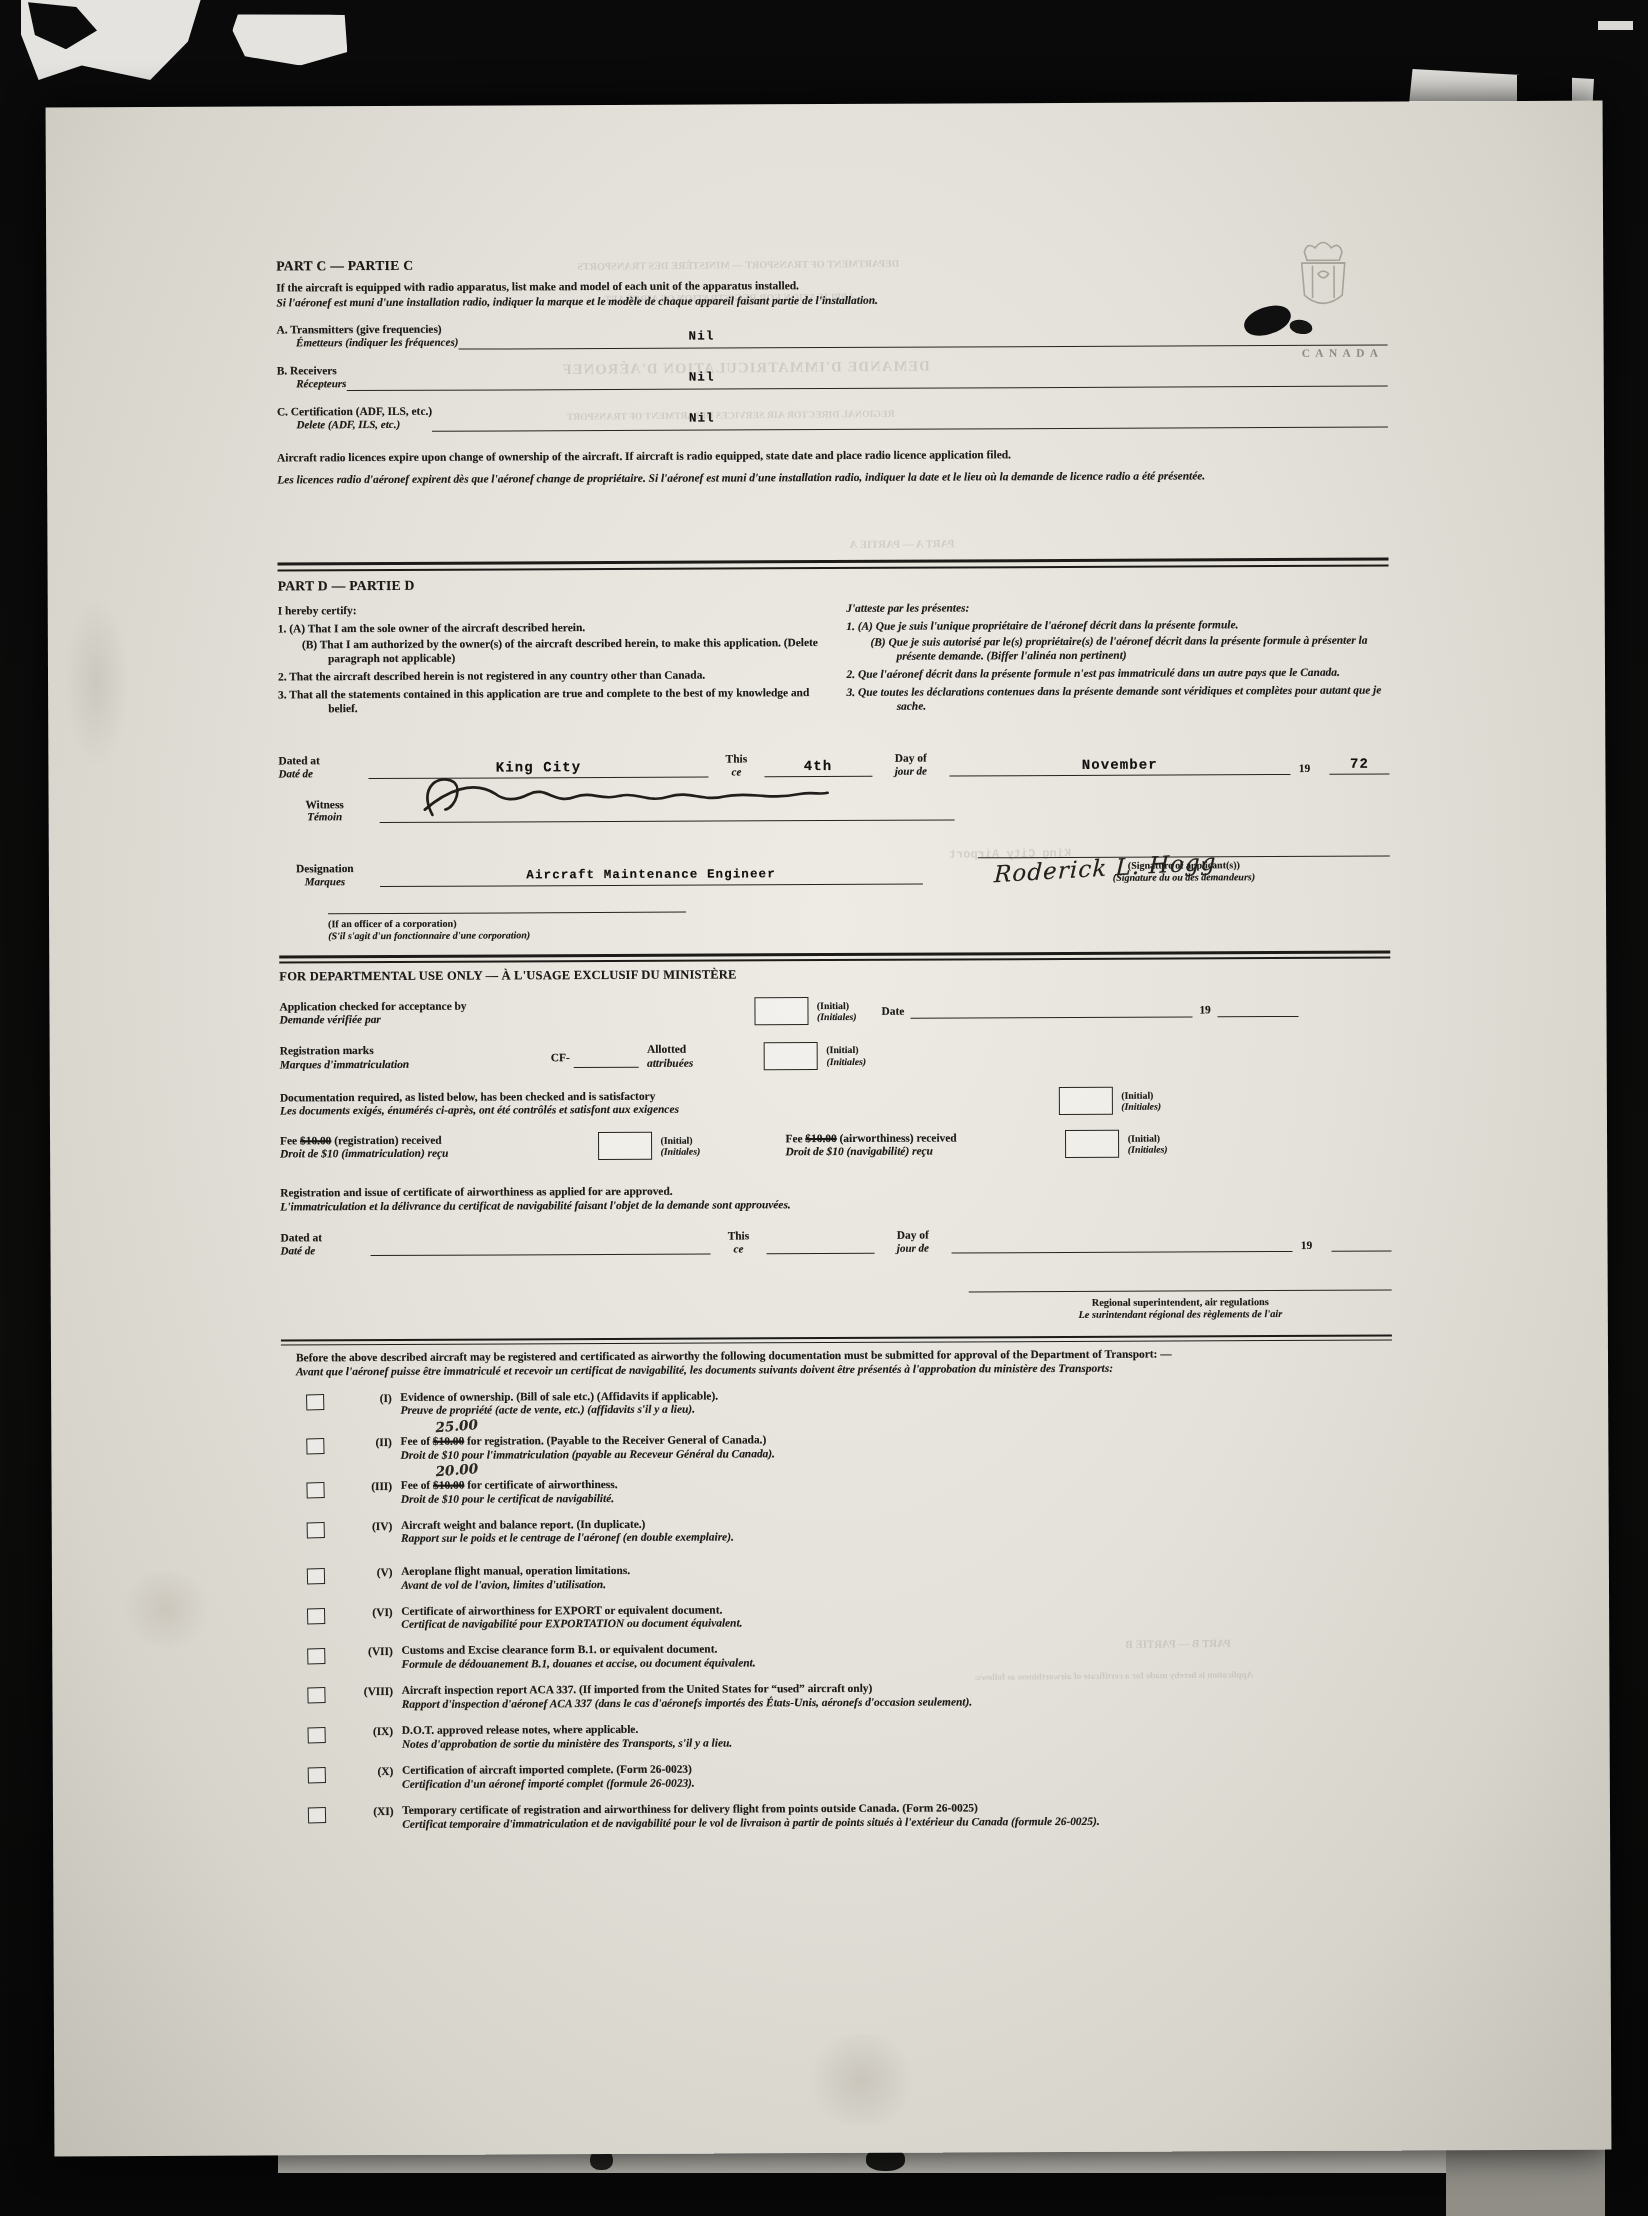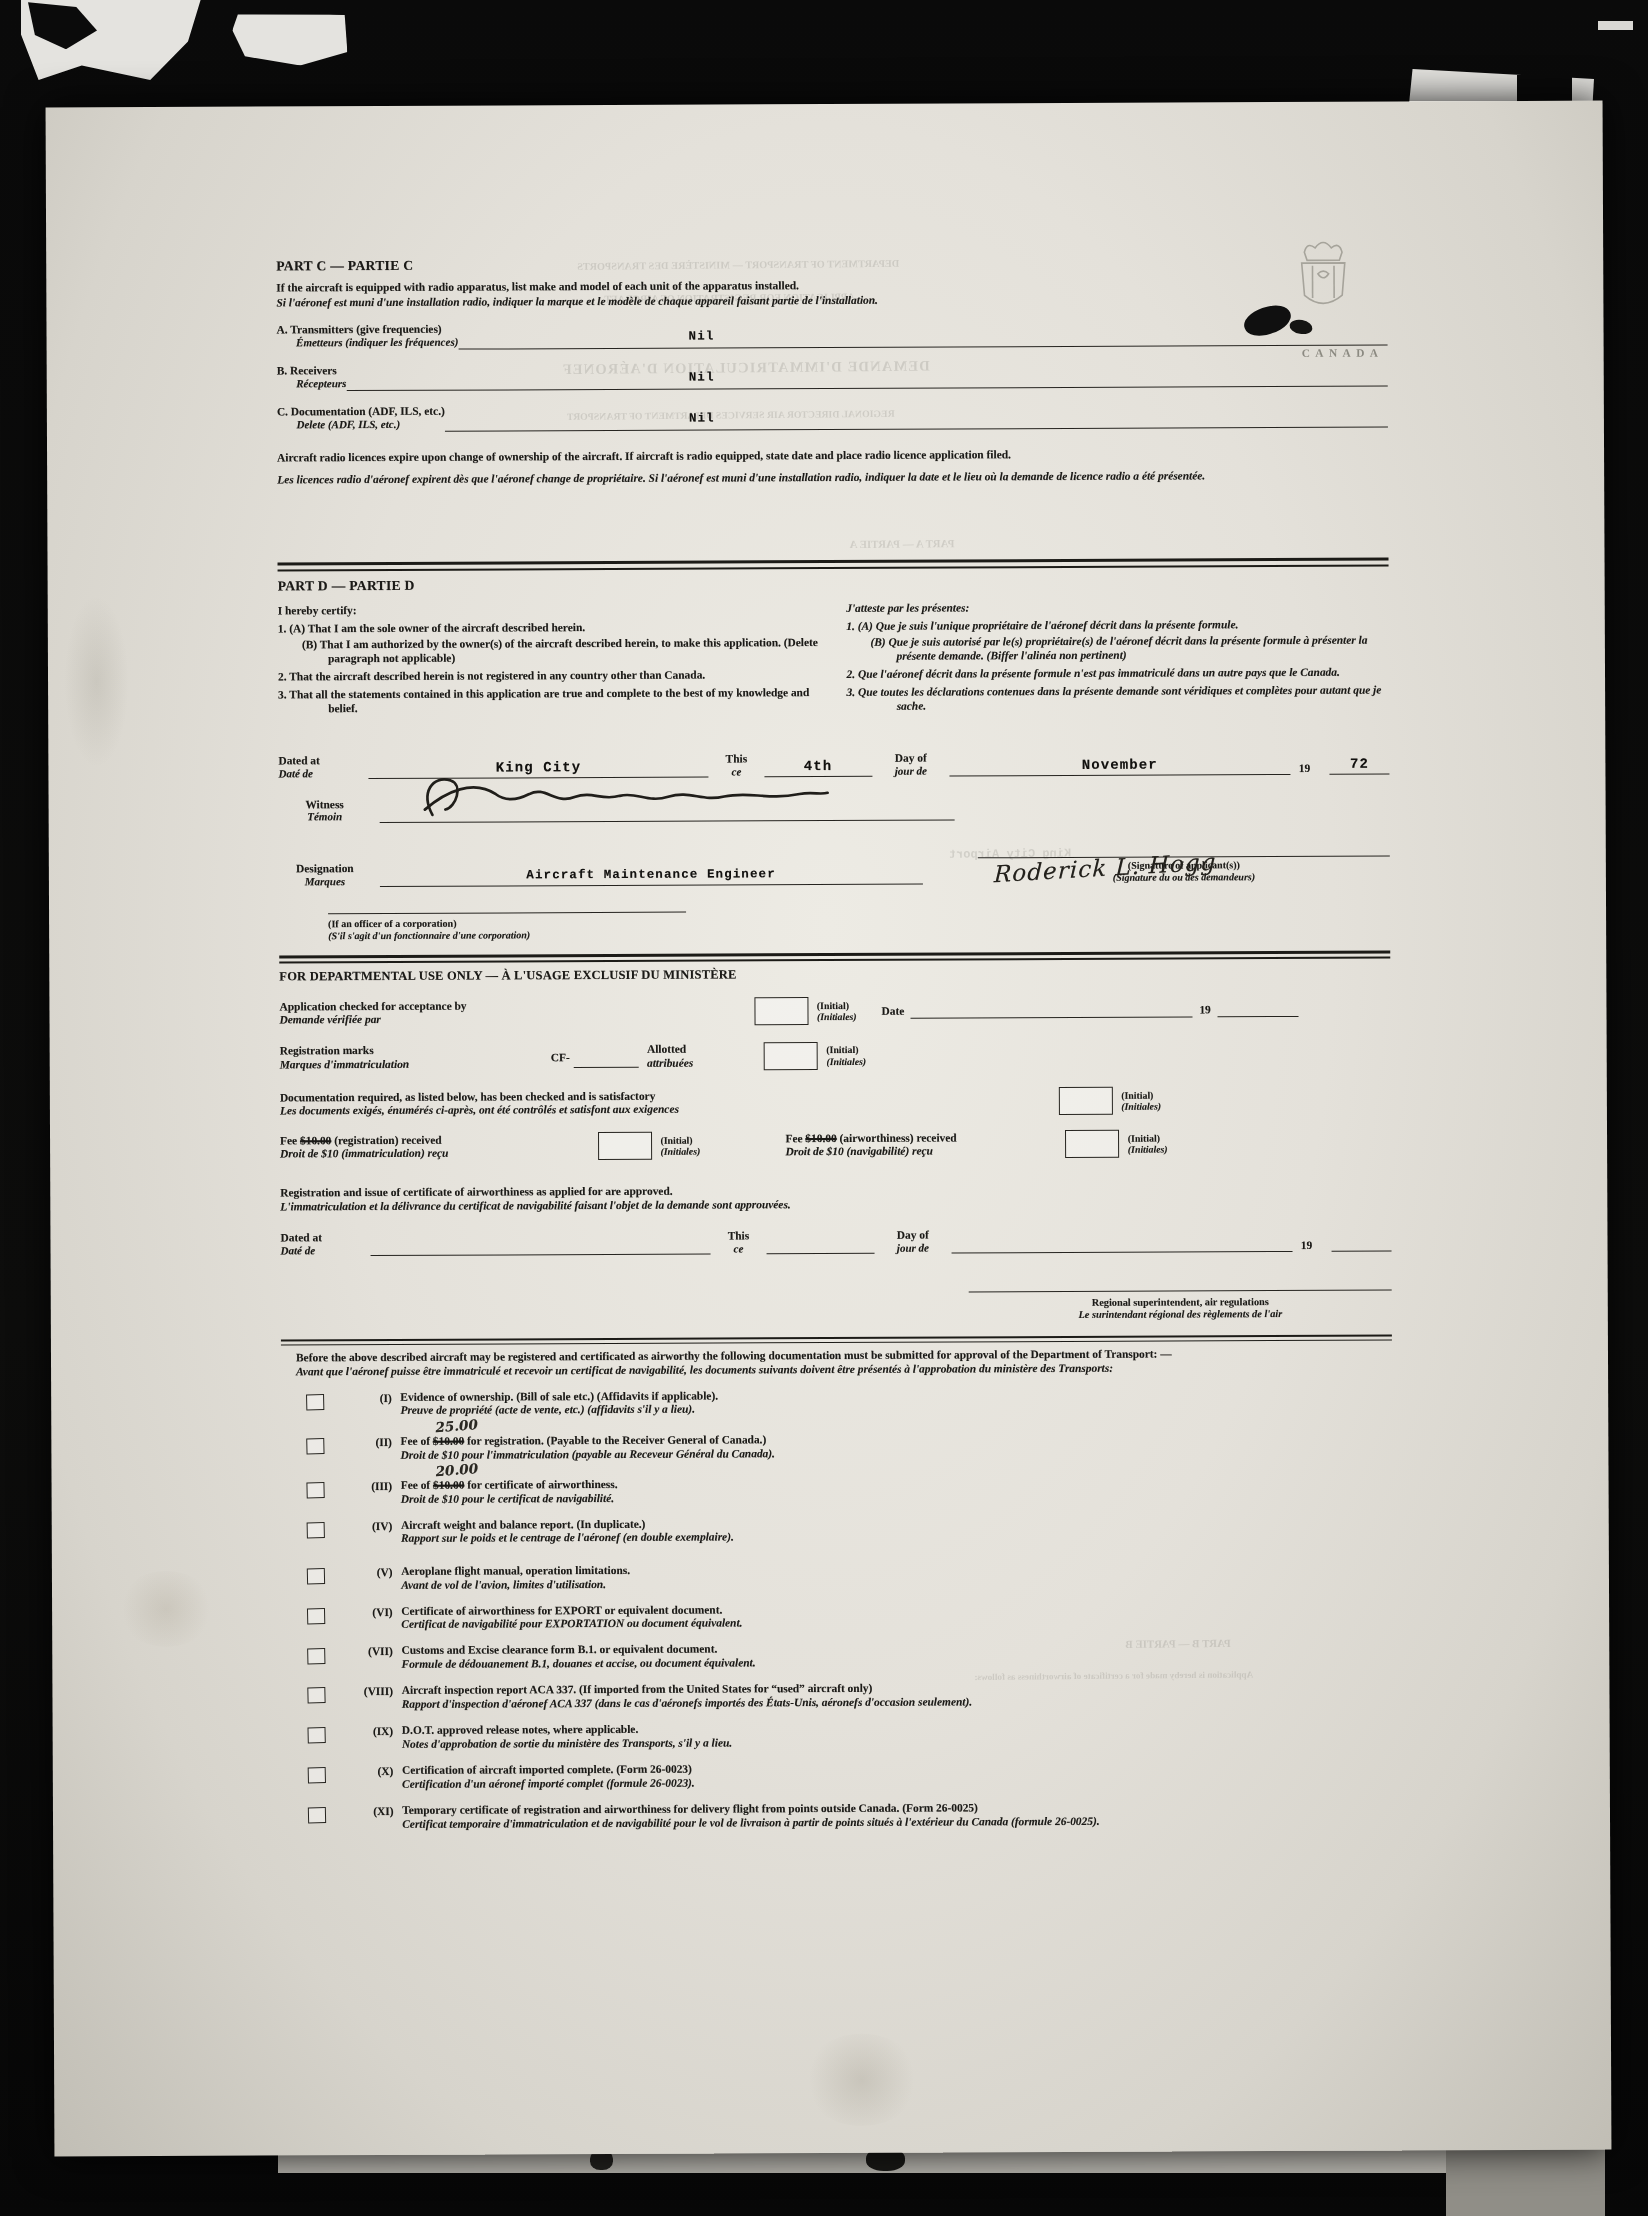--- a/index.html
+++ b/index.html
@@ -191,21 +191,21 @@
         <div class="clabel">
           <div class="en">B. Receivers</div>
           <div class="fr sm ind">Récepteurs</div>
         </div>
         <div class="cfill"></div>
         <span class="typed cval">Nil</span>
       </div>
 
       <div class="crow">
         <div class="clabel">
-          <div class="en">C. Documentation (ADF, ILS, etc.)</div>
+          <div class="en">C. Certification (ADF, ILS, etc.)</div>
           <div class="fr sm ind">Delete (ADF, ILS, etc.)</div>
         </div>
         <div class="cfill"></div>
         <span class="typed cval">Nil</span>
       </div>
 
       <div class="note en">Aircraft radio licences expire upon change of ownership of the aircraft. If aircraft is radio equipped, state date and place radio licence application filed.</div>
       <div class="note fr">Les licences radio d'aéronef expirent dès que l'aéronef change de propriétaire. Si l'aéronef est muni d'une installation radio, indiquer la date et le lieu où la demande de licence radio a été présentée.</div>
 
       <div class="rule-heavy" style="margin-top:76px;"></div>

